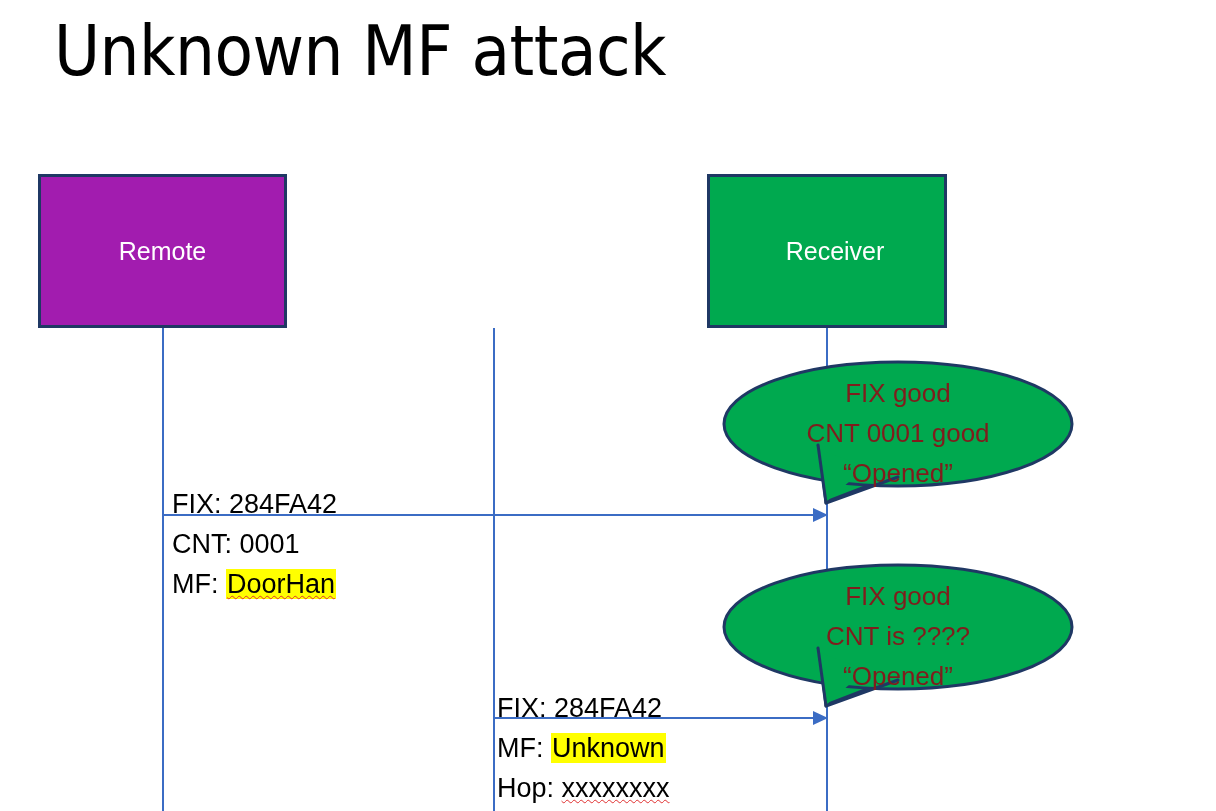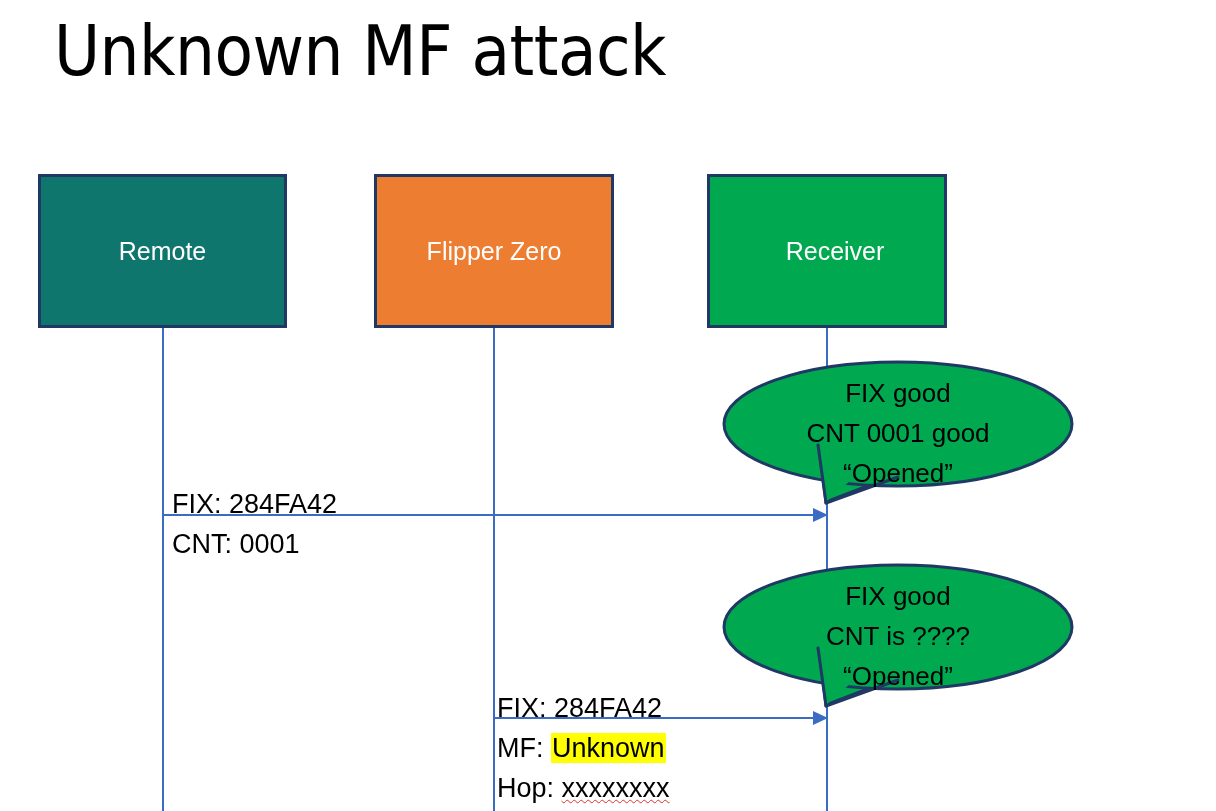--- a/index.html
+++ b/index.html
@@ -40,21 +40,21 @@
     box-sizing: border-box;
     border: 3px solid #1F3864;
     display: flex;
     align-items: center;
     justify-content: center;
     color: #ffffff;
     font-size: 25px;
     font-weight: 400;
     font-family: "Liberation Sans", sans-serif;
   }
-  #actor-remote  { left: 38px;  top: 174px; width: 249px; height: 154px; background: #0f766e; }
+  #actor-remote  { left: 38px;  top: 174px; width: 249px; height: 154px; background: #a21caf; }
   #actor-flipper { left: 374px; top: 174px; width: 240px; height: 154px; background: #ED7D31; }
   #actor-receiver{ left: 707px; top: 174px; width: 240px; height: 154px; background: #00A94F; padding-left: 16px; }
 
   
   .lifeline {
     position: absolute;
     width: 2px;
     background: #3B6CC4;
     top: 328px;
     bottom: 0;
@@ -124,59 +124,59 @@
     left: -8px;
     top: -4px;
     overflow: visible;
   }
   .bubble-text {
     position: absolute;
     left: 0;
     top: 12px;
     width: 348px;
     text-align: center;
-    color: #000000;
+    color: #7f1d1d;
     font-family: "Liberation Sans", sans-serif;
     font-size: 26px;
     line-height: 40px;
     pointer-events: none;
   }
   .bubble-text div { white-space: nowrap; }
 </style>
 </head>
 <body>
 
 <div id="slide">
 
   <div id="slide-title">Unknown MF attack</div>
 
   <div class="actor-box" id="actor-remote">
     <span>Remote</span>
   </div>
 
-  <div class="actor-box" id="actor-flipper">
-    <span>Flipper Zero</span>
-  </div>
 
   <div class="actor-box" id="actor-receiver">
     <span>Receiver</span>
   </div>
 
   <div class="lifeline" id="lifeline-remote"></div>
   <div class="lifeline" id="lifeline-flipper"></div>
   <div class="lifeline" id="lifeline-receiver"></div>
 
   <div class="msg-arrow" id="msg-arrow-1"></div>
 
   <div class="msg-label" id="msg-label-1">
     <span>FIX: 284FA42</span>
   </div>
   <div class="msg-label" id="msg-label-1b">
     <div>
       <span>CNT: 0001</span>
+    </div>
+    <div>
+      <span>MF: </span><span class="hl sq">DoorHan</span>
     </div>
   </div>
 
   <div class="msg-arrow" id="msg-arrow-2"></div>
 
   <div class="msg-label" id="msg-label-2">
     <span>FIX: 284FA42</span>
   </div>
   <div class="msg-label" id="msg-label-2b">
     <div>

